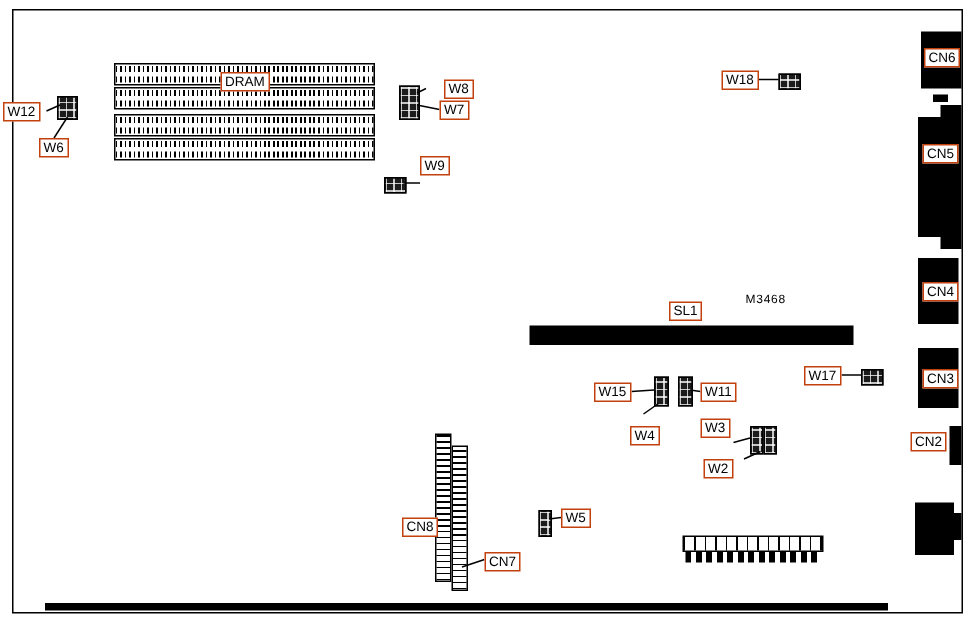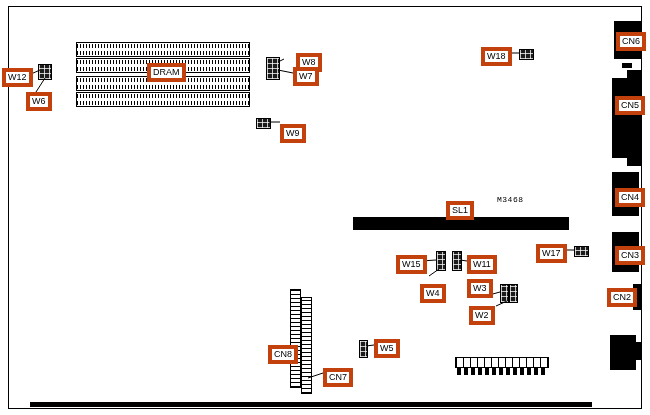--- a/index.html
+++ b/index.html
@@ -5,25 +5,25 @@
   html,body{margin:0;padding:0;background:#fff;}
   #canvas{
     position:relative;width:650px;height:415px;background:#ffffff;
     font-family:"Liberation Sans", sans-serif;color:#000;overflow:hidden;
   }
   .board{
     position:absolute;left:8px;top:6px;width:632px;height:401px;
     border:1px solid #000;background:#fff;
   }
   .lbl{
-    position:absolute;background:#fff;border:4px solid #c2410c;
+    position:absolute;background:#fff;border:1px solid #c2410c;
     font-size:9px;line-height:11px;padding:0 2px;white-space:nowrap;z-index:6;
   }
   .plain{
-    position:absolute;font-size:8px;letter-spacing:.5px;z-index:4;background:transparent;font-family:Liberation Mono, monospace;
+    position:absolute;font-size:8px;letter-spacing:.5px;z-index:4;background:transparent;
   }
   .simm{
     position:absolute;width:172px;height:13px;border:1px solid #000;background:#fff;z-index:2;
     background-image:
       repeating-linear-gradient(90deg,#000 0 1px,transparent 1px 3px),
       repeating-linear-gradient(90deg,#000 0 1px,transparent 1px 3px);
     background-size:100% 4px,100% 4px;
     background-position:0 1px,0 8px;
     background-repeat:no-repeat,no-repeat;
   }
@@ -72,32 +72,32 @@
     <line x1="496" y1="306" x2="507" y2="301"></line>
     <line x1="279" y1="351" x2="290" y2="351"></line>
     <line x1="323" y1="373" x2="308" y2="378"></line>
     <line x1="374" y1="345" x2="366" y2="346"></line>
   </svg>
 
   <div class="simm" style="left:76px;top:42px"></div>
   <div class="simm" style="left:76px;top:58px"></div>
   <div class="simm" style="left:76px;top:76px"></div>
   <div class="simm" style="left:76px;top:92px"></div>
-  <div class="lbl" style="left:147px;top:63px">DRAM</div>
+  <div class="lbl" style="left:147px;top:48px">DRAM</div>
 
   <div class="jb" style="left:38px;top:64px;width:12px;height:14px"></div>
   <div class="lbl" style="left:2px;top:68px">W12</div>
   <div class="lbl" style="left:26px;top:92px">W6</div>
 
   <div class="jb" style="left:266px;top:57px;width:12px;height:21px"></div>
   <div class="lbl" style="left:296px;top:53px">W8</div>
   <div class="lbl" style="left:293px;top:67px">W7</div>
 
   <div class="jb" style="left:256px;top:118px;width:13px;height:9px"></div>
-  <div class="lbl" style="left:280px;top:124px">W9</div>
+  <div class="lbl" style="left:280px;top:104px">W9</div>
 
   <div class="jb" style="left:519px;top:49px;width:13px;height:9px"></div>
   <div class="lbl" style="left:481px;top:47px">W18</div>
 
   <div class="slot" style="left:353px;top:217px;width:216px;height:13px"></div>
   <div class="lbl" style="left:446px;top:201px">SL1</div>
   <div class="plain" style="left:497px;top:195px">M3468</div>
 
   <div class="jb" style="left:574px;top:246px;width:13px;height:9px"></div>
   <div class="lbl" style="left:536px;top:244px">W17</div>

